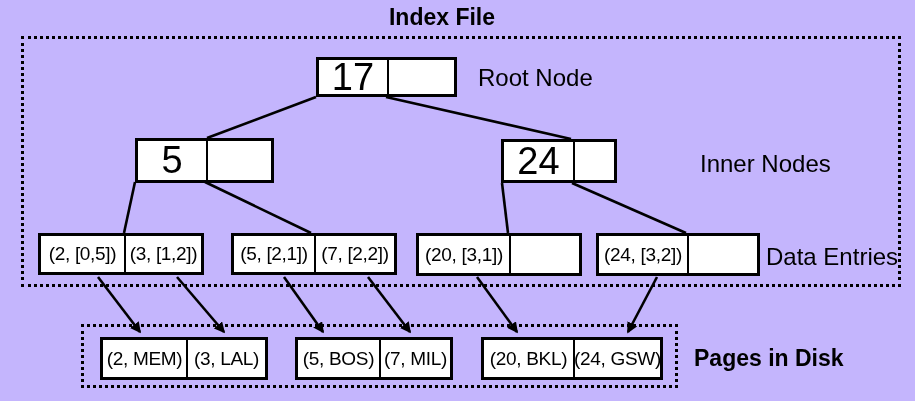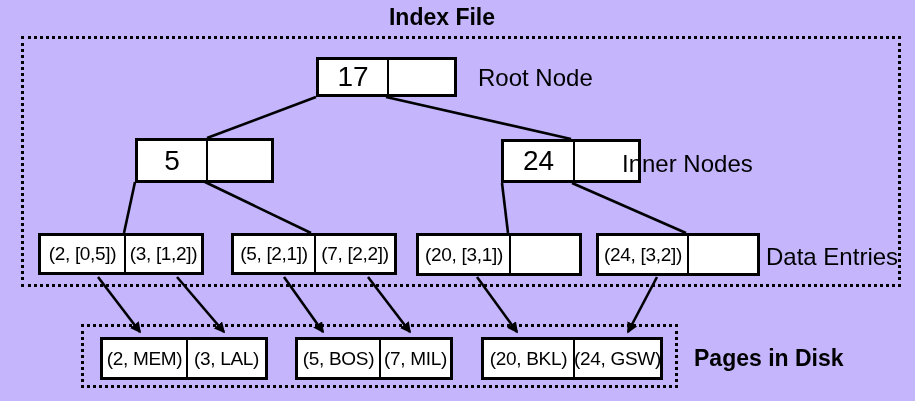--- a/index.html
+++ b/index.html
@@ -17,21 +17,21 @@
   }
   .nodebox{
     display:flex;box-sizing:border-box;background:#fff;
     border:3px solid #000;
   }
   .cell{
     display:flex;align-items:center;justify-content:center;
     box-sizing:border-box;white-space:nowrap;overflow:hidden;
   }
   .cell.key{border-right:2px solid #000;}
-  .num{font-size:28px;}
+  .num{font-size:38px;}
   .entry{font-size:19px;letter-spacing:-0.3px;}
   .lbl{font-size:24px;white-space:nowrap;}
   .lbl.bold{font-weight:bold;font-size:23px;}
   svg.wires{position:absolute;left:0;top:0;pointer-events:none;}
   svg.wires line{stroke:#000;stroke-width:2.6;}
 </style>
 </head>
 <body>
 
 <div class="stage">
@@ -69,25 +69,25 @@
     <div class="cell key num" style="width:70px;">17</div>
     <div class="cell num" style="flex:1;"></div>
   </div>
   <div class="abs lbl" style="left:478px;top:64px;">Root Node</div>
 
   <div class="abs nodebox" style="left:135px;top:138px;width:139px;height:45px;">
     <div class="cell key num" style="width:70px;">5</div>
     <div class="cell num" style="flex:1;"></div>
   </div>
 
-  <div class="abs nodebox" style="left:501px;top:139px;width:140px;height:44px;">
+  <div class="abs nodebox" style="left:501px;top:139px;width:116px;height:44px;">
     <div class="cell key num" style="width:71px;">24</div>
     <div class="cell num" style="flex:1;"></div>
   </div>
-  <div class="abs lbl" style="left:622px;top:150px;">Inner Nodes</div>
+  <div class="abs lbl" style="left:700px;top:150px;">Inner Nodes</div>
 
   <div class="abs nodebox" style="left:38px;top:233px;width:166px;height:42px;">
     <div class="cell key entry" style="width:85px;">(2, [0,5])</div>
     <div class="cell entry" style="flex:1;">(3, [1,2])</div>
   </div>
   <div class="abs nodebox" style="left:231px;top:233px;width:166px;height:42px;">
     <div class="cell key entry" style="width:82px;">(5, [2,1])</div>
     <div class="cell entry" style="flex:1;">(7, [2,2])</div>
   </div>
   <div class="abs nodebox" style="left:416px;top:233px;width:166px;height:43px;">

